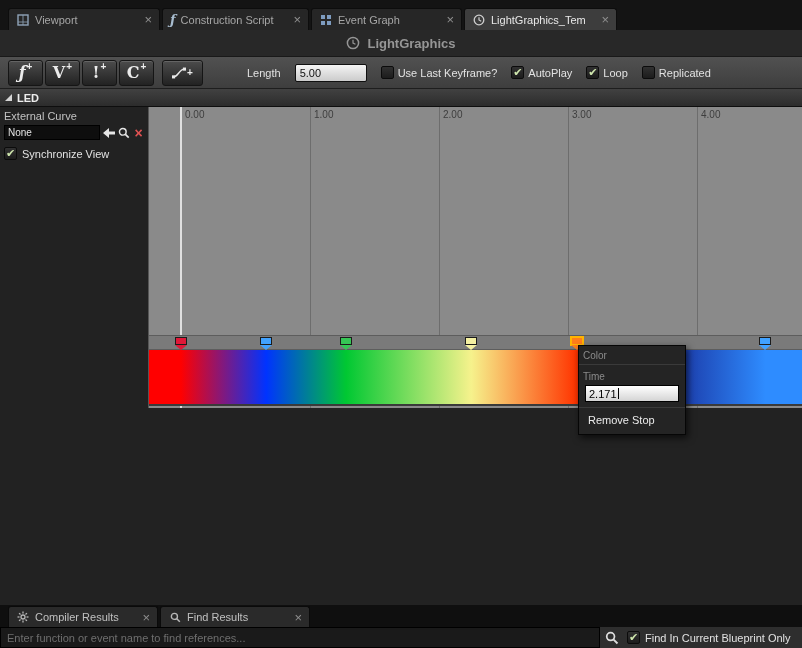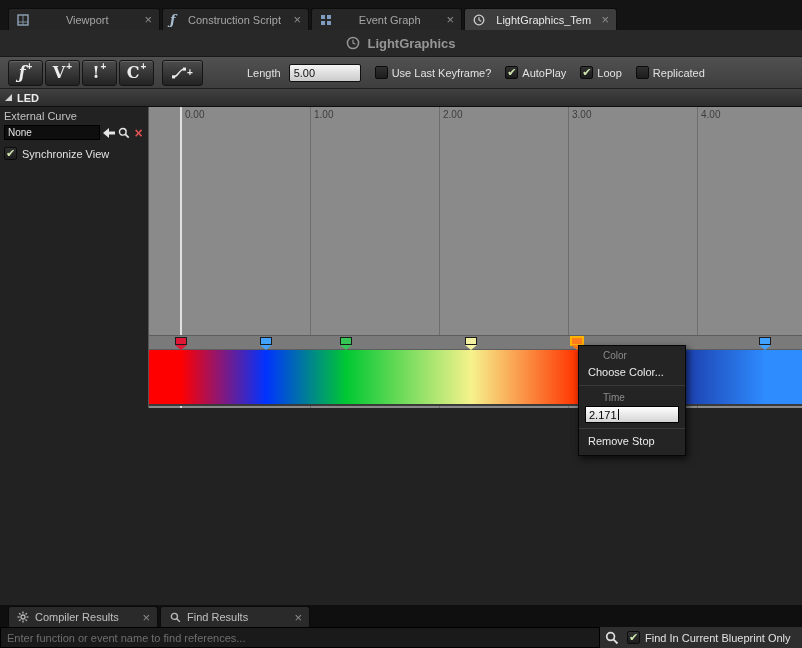--- a/index.html
+++ b/index.html
@@ -1,21 +1,21 @@
 <!DOCTYPE html>
 <html><head>
 <meta charset="utf-8">
 <style>
   *{margin:0;padding:0;box-sizing:border-box;}
   html,body{width:802px;height:648px;}
   body{background:#141414;font-family:"Liberation Sans",sans-serif;overflow:hidden;position:relative;color:#ccc;cursor:default;}
   .window{position:absolute;inset:0;}
 
   
-  .doc-tabbar{position:absolute;top:8px;left:8px;right:16px;height:22px;display:flex;text-align:center;}
+  .doc-tabbar{position:absolute;top:8px;left:8px;right:16px;height:22px;display:flex;}
   .doc-tab{height:22px;display:flex;align-items:center;gap:5px;padding:0 7px;background:#262626;border:1px solid #0d0d0d;border-bottom:none;border-radius:3px 3px 0 0;margin-right:2px;}
   .doc-tab:nth-child(1){width:152px}
   .doc-tab:nth-child(2){width:147px}
   .doc-tab:nth-child(3){width:151px}
   .doc-tab:nth-child(4){width:153px}
   .doc-tab .tab-label{font-size:11px;color:#a6a6a6;flex:1;white-space:nowrap;overflow:hidden;}
   .doc-tab.active{background:#3d3d3d;}
   .doc-tab.active .tab-label{color:#e8e8e8;}
   .tab-close{color:#8f8f8f;font-size:13px;line-height:11px;}
   .fn-glyph{font-family:"DejaVu Serif",serif;font-style:italic;font-weight:bold;font-size:13px;color:#a8bdd0;line-height:12px;}
@@ -25,21 +25,21 @@
   .titlebar .title{font-size:13px;font-weight:bold;color:#969696;}
 
   
   .toolbar{position:absolute;top:57px;left:0;right:0;height:32px;background:linear-gradient(#515151,#3e3e3e);border-bottom:1px solid #1e1e1e;display:flex;align-items:center;padding:0 8px;}
   .tbtn{width:35px;height:26px;margin-right:2px;background:linear-gradient(#4c4c4c,#222);border:1px solid #151515;border-radius:3px;display:inline-flex;align-items:flex-start;justify-content:center;color:#ececec;box-shadow:inset 0 1px 0 rgba(255,255,255,.14);}
   .tbtn .glyph{font-family:"DejaVu Serif",serif;font-weight:bold;font-size:16px;line-height:23px;}
   .tbtn .glyph.italic{font-style:italic;}
   .tbtn .plus{font-size:10px;font-weight:bold;line-height:12px;margin-left:1px;}
   .tbtn.curve{margin-left:6px;width:41px;align-items:center;}
   .length-label{margin-left:42px;font-size:11px;color:#e2e2e2;}
-  .length-input{margin-left:8px;width:72px;height:18px;background:linear-gradient(#f4f4f4,#cbcbcb);border:1px solid #101010;border-radius:2px;font-size:11px;color:#111;padding:0 4px;font-family:"Liberation Sans",sans-serif;}
+  .length-input{margin-left:14px;width:72px;height:18px;background:linear-gradient(#f4f4f4,#cbcbcb);border:1px solid #101010;border-radius:2px;font-size:11px;color:#111;padding:0 4px;font-family:"Liberation Sans",sans-serif;}
   .check-row{display:inline-flex;align-items:center;gap:4px;margin-left:14px;}
   .checkbox{display:inline-block;width:13px;height:13px;background:linear-gradient(#313131,#1c1c1c);border:1px solid #0b0b0b;border-radius:2px;font-size:11px;line-height:11px;color:#cfe6ad;text-align:center;overflow:hidden;}
   .check-label{font-size:11px;color:#e2e2e2;white-space:nowrap;}
 
   
   .track-header{position:absolute;top:89px;left:0;right:0;height:18px;background:linear-gradient(#414141,#2c2c2c);border-bottom:1px solid #0e0e0e;display:flex;align-items:center;gap:5px;padding:0 5px;}
   .expander{width:0;height:0;border-bottom:7px solid #d6d6d6;border-left:7px solid transparent;}
   .track-title{font-size:11px;font-weight:bold;color:#ededed;}
 
   
@@ -59,21 +59,21 @@
   .playhead{position:absolute;top:0;bottom:0;width:2px;background:#e0e0e0;z-index:1;}
   .marker-strip{position:absolute;left:0;right:0;top:228px;height:15px;background:#7a7a7a;border-top:1px solid #5d5d5d;border-bottom:1px solid #5d5d5d;z-index:2;}
   .marker{position:absolute;top:1px;width:12px;height:13px;}
   .marker-square{width:12px;height:8px;border:1px solid #1c1c1c;}
   .marker-tail{width:0;height:0;border-left:6px solid transparent;border-right:6px solid transparent;border-top:5px solid;}
   .marker.selected .marker-square{border-color:#ffb400;box-shadow:0 0 0 1px #ffb400;}
   .gradient-bar{position:absolute;left:0;right:0;top:243px;height:56px;border-bottom:2px solid #3a3a3a;z-index:2;}
 
   
   .context-menu{position:absolute;left:578px;top:345px;width:108px;background:#242424;border:1px solid #060606;box-shadow:2px 3px 7px rgba(0,0,0,.65);z-index:40;padding-bottom:3px;}
-  .menu-section{font-size:10px;color:#8b8b8b;padding:4px 24px 1px;}
+  .menu-section{font-size:10px;color:#8b8b8b;padding:4px 4px 1px;}
   .menu-item{font-size:11px;color:#ebebeb;padding:4px 6px 5px 9px;white-space:nowrap;}
   .menu-sep{height:1px;background:#3a3a3a;margin:2px 0;}
   .menu-input{margin:2px 6px 5px;height:17px;background:linear-gradient(#ffffff,#d4d4d4);border:1px solid #000;display:flex;align-items:center;padding:0 3px;font-size:11px;color:#000;}
   .caret{width:1px;height:11px;background:#000;margin-left:1px;}
 
   
   .bottom-tabbar{position:absolute;top:605px;left:0;right:0;height:22px;background:#0f0f0f;display:flex;align-items:flex-end;padding-left:8px;}
   .bottom-tab{height:21px;width:150px;display:flex;align-items:center;gap:5px;padding:0 7px;background:#2a2a2a;border:1px solid #0a0a0a;border-bottom:none;border-radius:3px 3px 0 0;margin-right:2px;}
   .bottom-tab .tab-label{font-size:11px;color:#c0c0c0;flex:1;white-space:nowrap;}
   .find-bar{position:absolute;top:627px;left:0;right:0;height:21px;background:#2e2e2e;display:flex;align-items:center;}
@@ -252,21 +252,20 @@
         <div class="gridline" style="left: 419px;"></div>
         <div class="ruler-label" style="left: 423px;">3.00</div>
         <div class="gridline" style="left: 548px;"></div>
         <div class="ruler-label" style="left: 552px;">4.00</div>
         <div class="playhead" style="left: 31px;"></div>
       </div>
   </div>
 
   <div class="context-menu">
     <div class="menu-section">Color</div>
-    <div class="menu-item">Choose Color...</div>
     <div class="menu-sep"></div>
     <div class="menu-section">Time</div>
     <div class="menu-input">
       <span>2.171</span>
       <span class="caret"></span>
     </div>
     <div class="menu-sep"></div>
     <div class="menu-item">Remove Stop</div>
   </div>
 

